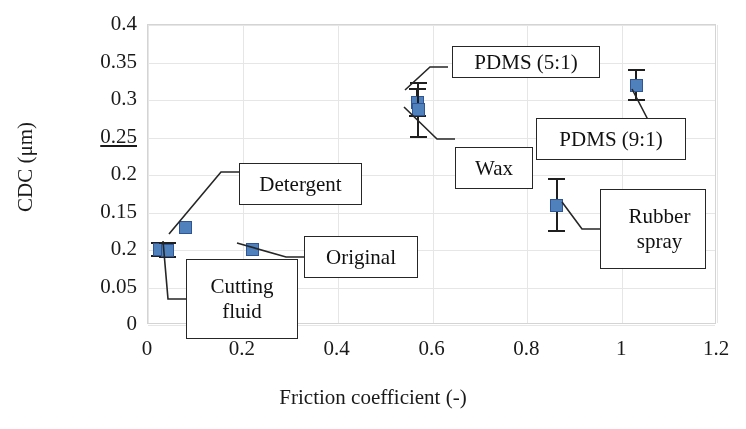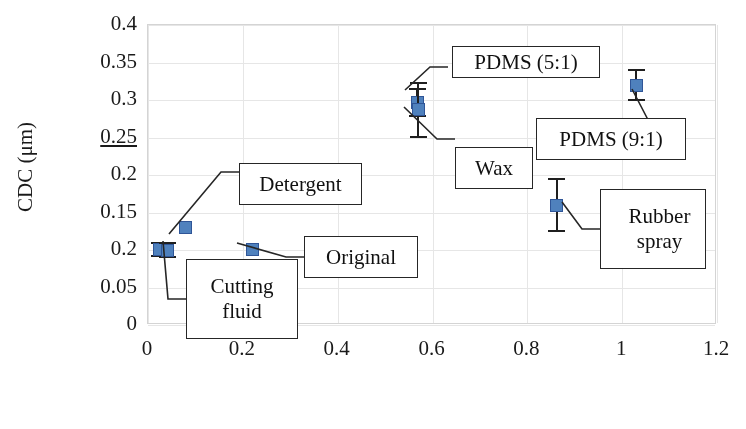--- a/index.html
+++ b/index.html
@@ -202,20 +202,21 @@
       <div class="ytick" style="left: 0px; width: 137px; top: 13px;">0.4</div>
       <div class="xtick" style="left: 107px; width: 80px; top: 338px;">0</div>
       <div class="xtick" style="left: 201.833px; width: 80px; top: 338px;">0.2</div>
       <div class="xtick" style="left: 296.667px; width: 80px; top: 338px;">0.4</div>
       <div class="xtick" style="left: 391.5px; width: 80px; top: 338px;">0.6</div>
       <div class="xtick" style="left: 486.333px; width: 80px; top: 338px;">0.8</div>
       <div class="xtick" style="left: 581.167px; width: 80px; top: 338px;">1</div>
       <div class="xtick" style="left: 676px; width: 80px; top: 338px;">1.2</div>
     </div>
 
+  <div class="xaxis-title">Friction coefficient (-)</div>
   <div class="yaxis-title">CDC (μm)</div>
 
   <div id="callouts-layer">
       <svg class="leader" width="746" height="429" style="left: 0px; top: 0px;">
         <path d="M239,172 L221,172 L169,234"></path>
       </svg>
       <div class="callout" style="left: 239px; top: 163px; width: 123px; height: 42px;">Detergent</div>
       <svg class="leader" width="746" height="429" style="left: 0px; top: 0px;">
         <path d="M186,299 L168,299 L163,241"></path>
       </svg>

